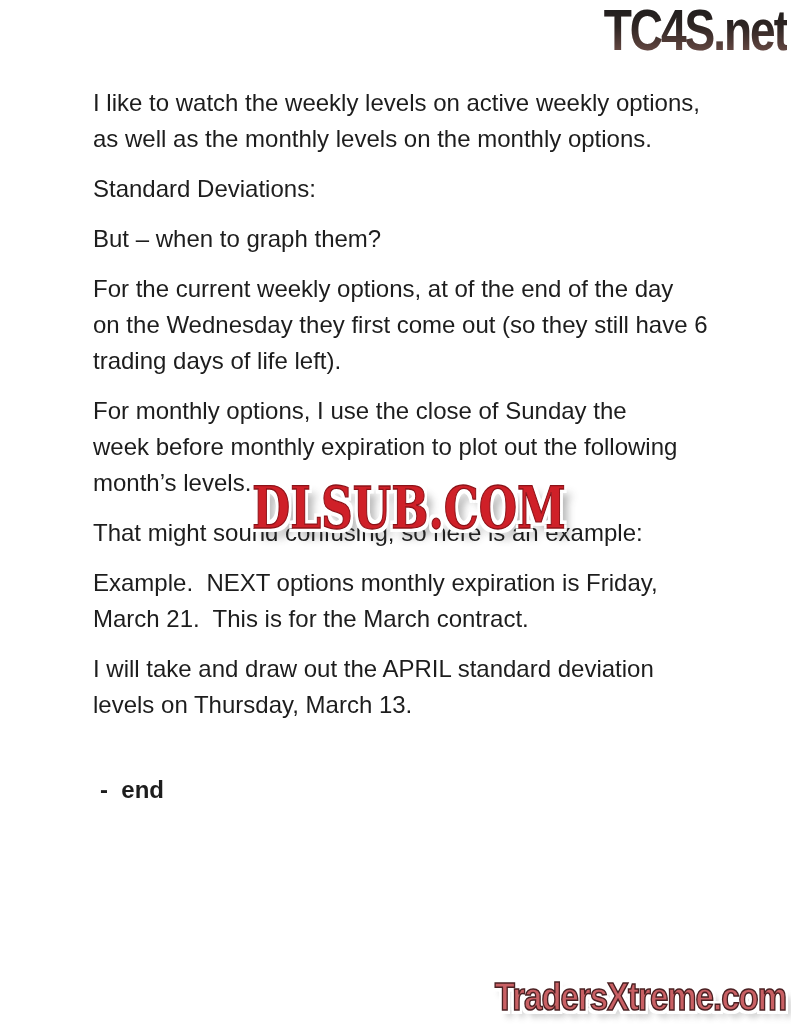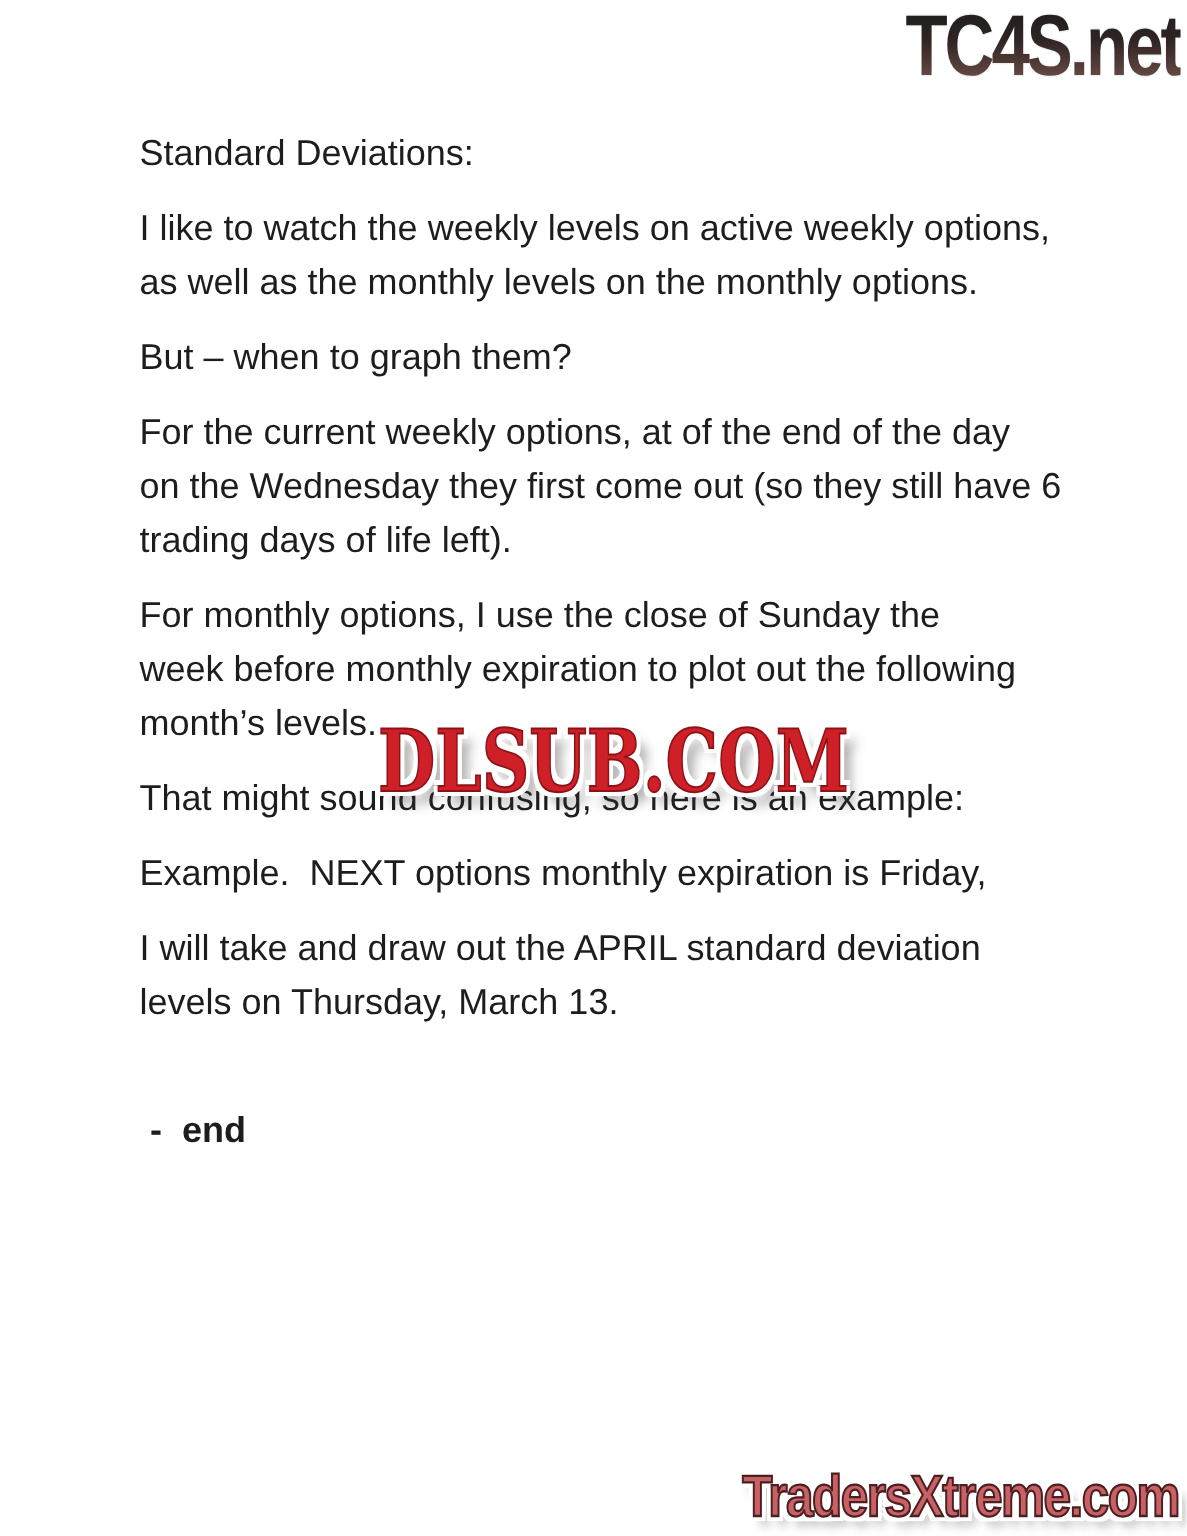--- a/index.html
+++ b/index.html
@@ -95,26 +95,26 @@
   }
 </style>
 </head>
 <body>
 
 <div class="tc4s-logo">TC4S.net</div>
 
 <div class="content">
 
   <div class="para">
-    <div class="line">Standard Deviations:</div>
+    <div class="line">I like to watch the weekly levels on active weekly options,</div>
+    <div class="line">as well as the monthly levels on the monthly options.</div>
   </div>
 
   <div class="para">
-    <div class="line">I like to watch the weekly levels on active weekly options,</div>
-    <div class="line">as well as the monthly levels on the monthly options.</div>
+    <div class="line">Standard Deviations:</div>
   </div>
 
   <div class="para">
     <div class="line">But – when to graph them?</div>
   </div>
 
   <div class="para">
     <div class="line">For the current weekly options, at of the end of the day</div>
     <div class="line">on the Wednesday they first come out (so they still have 6</div>
     <div class="line">trading days of life left).</div>
@@ -125,20 +125,21 @@
     <div class="line">week before monthly expiration to plot out the following</div>
     <div class="line">month’s levels.</div>
   </div>
 
   <div class="para">
     <div class="line">That might sound confusing, so here is an example:</div>
   </div>
 
   <div class="para">
     <div class="line">Example.  NEXT options monthly expiration is Friday,</div>
+    <div class="line">March 21.  This is for the March contract.</div>
   </div>
 
   <div class="para">
     <div class="line">I will take and draw out the APRIL standard deviation</div>
     <div class="line">levels on Thursday, March 13.</div>
   </div>
 
 
   <div class="para end-para">
     <div class="line">-  end</div>

